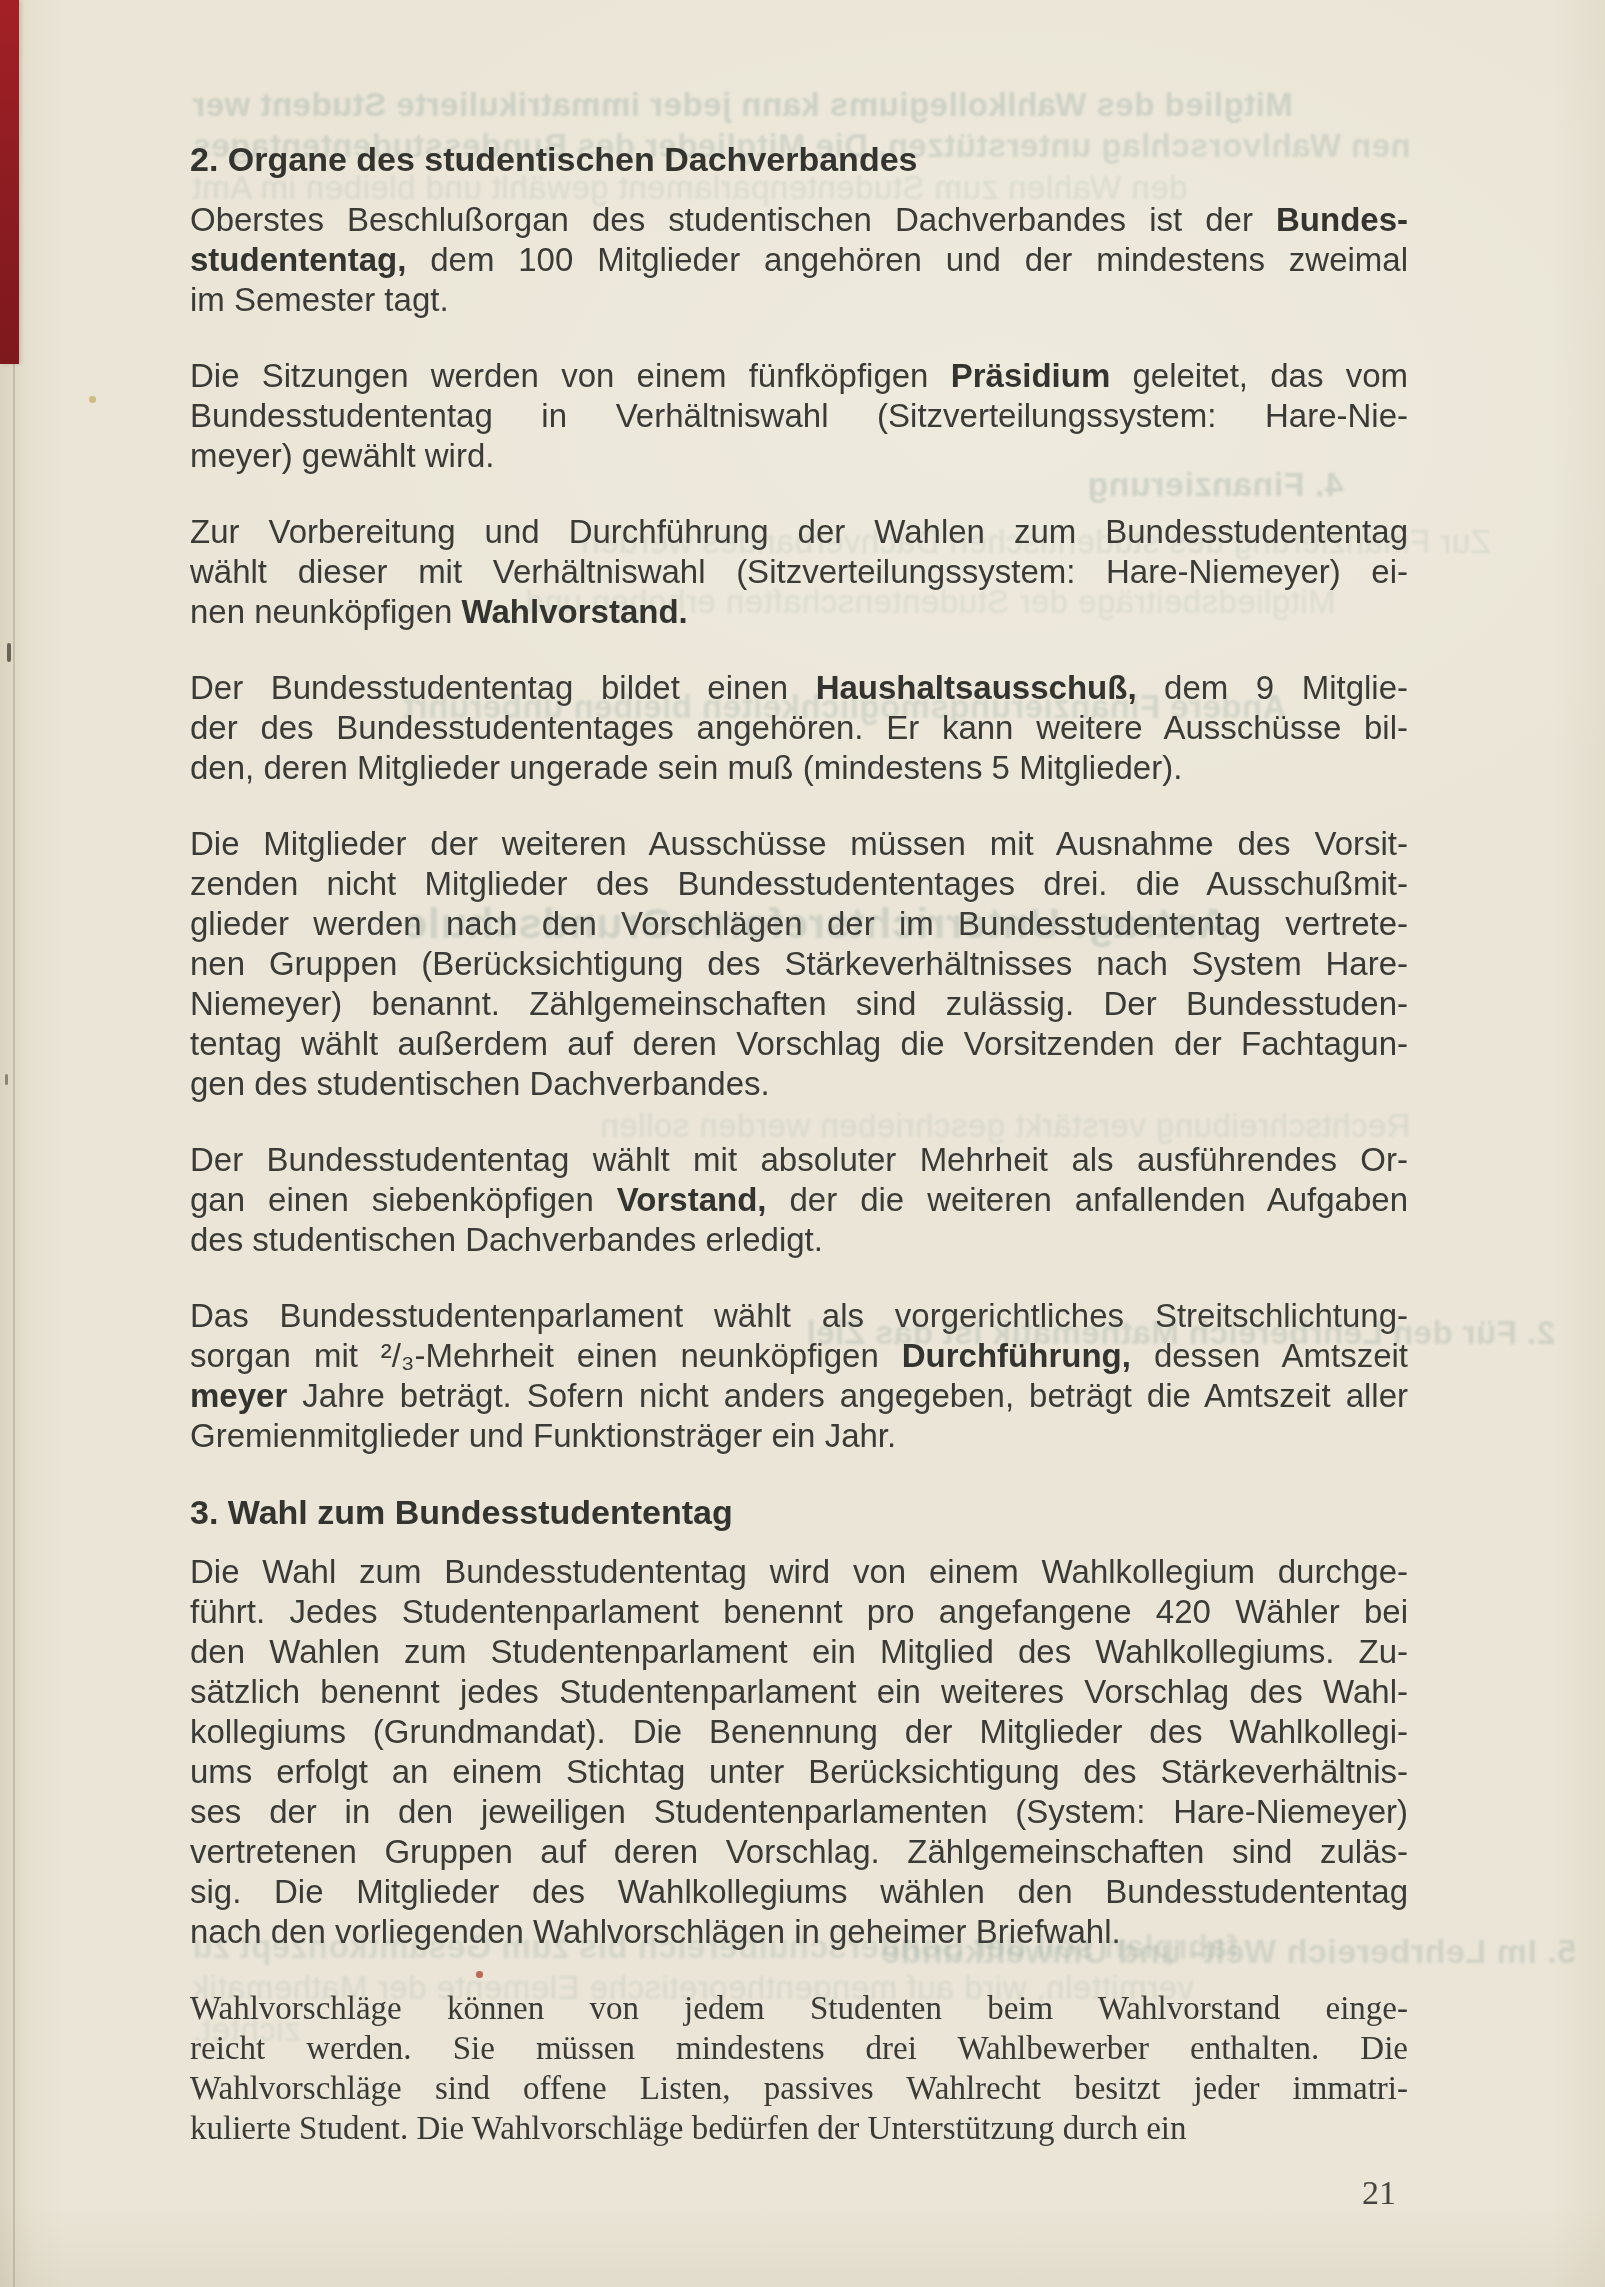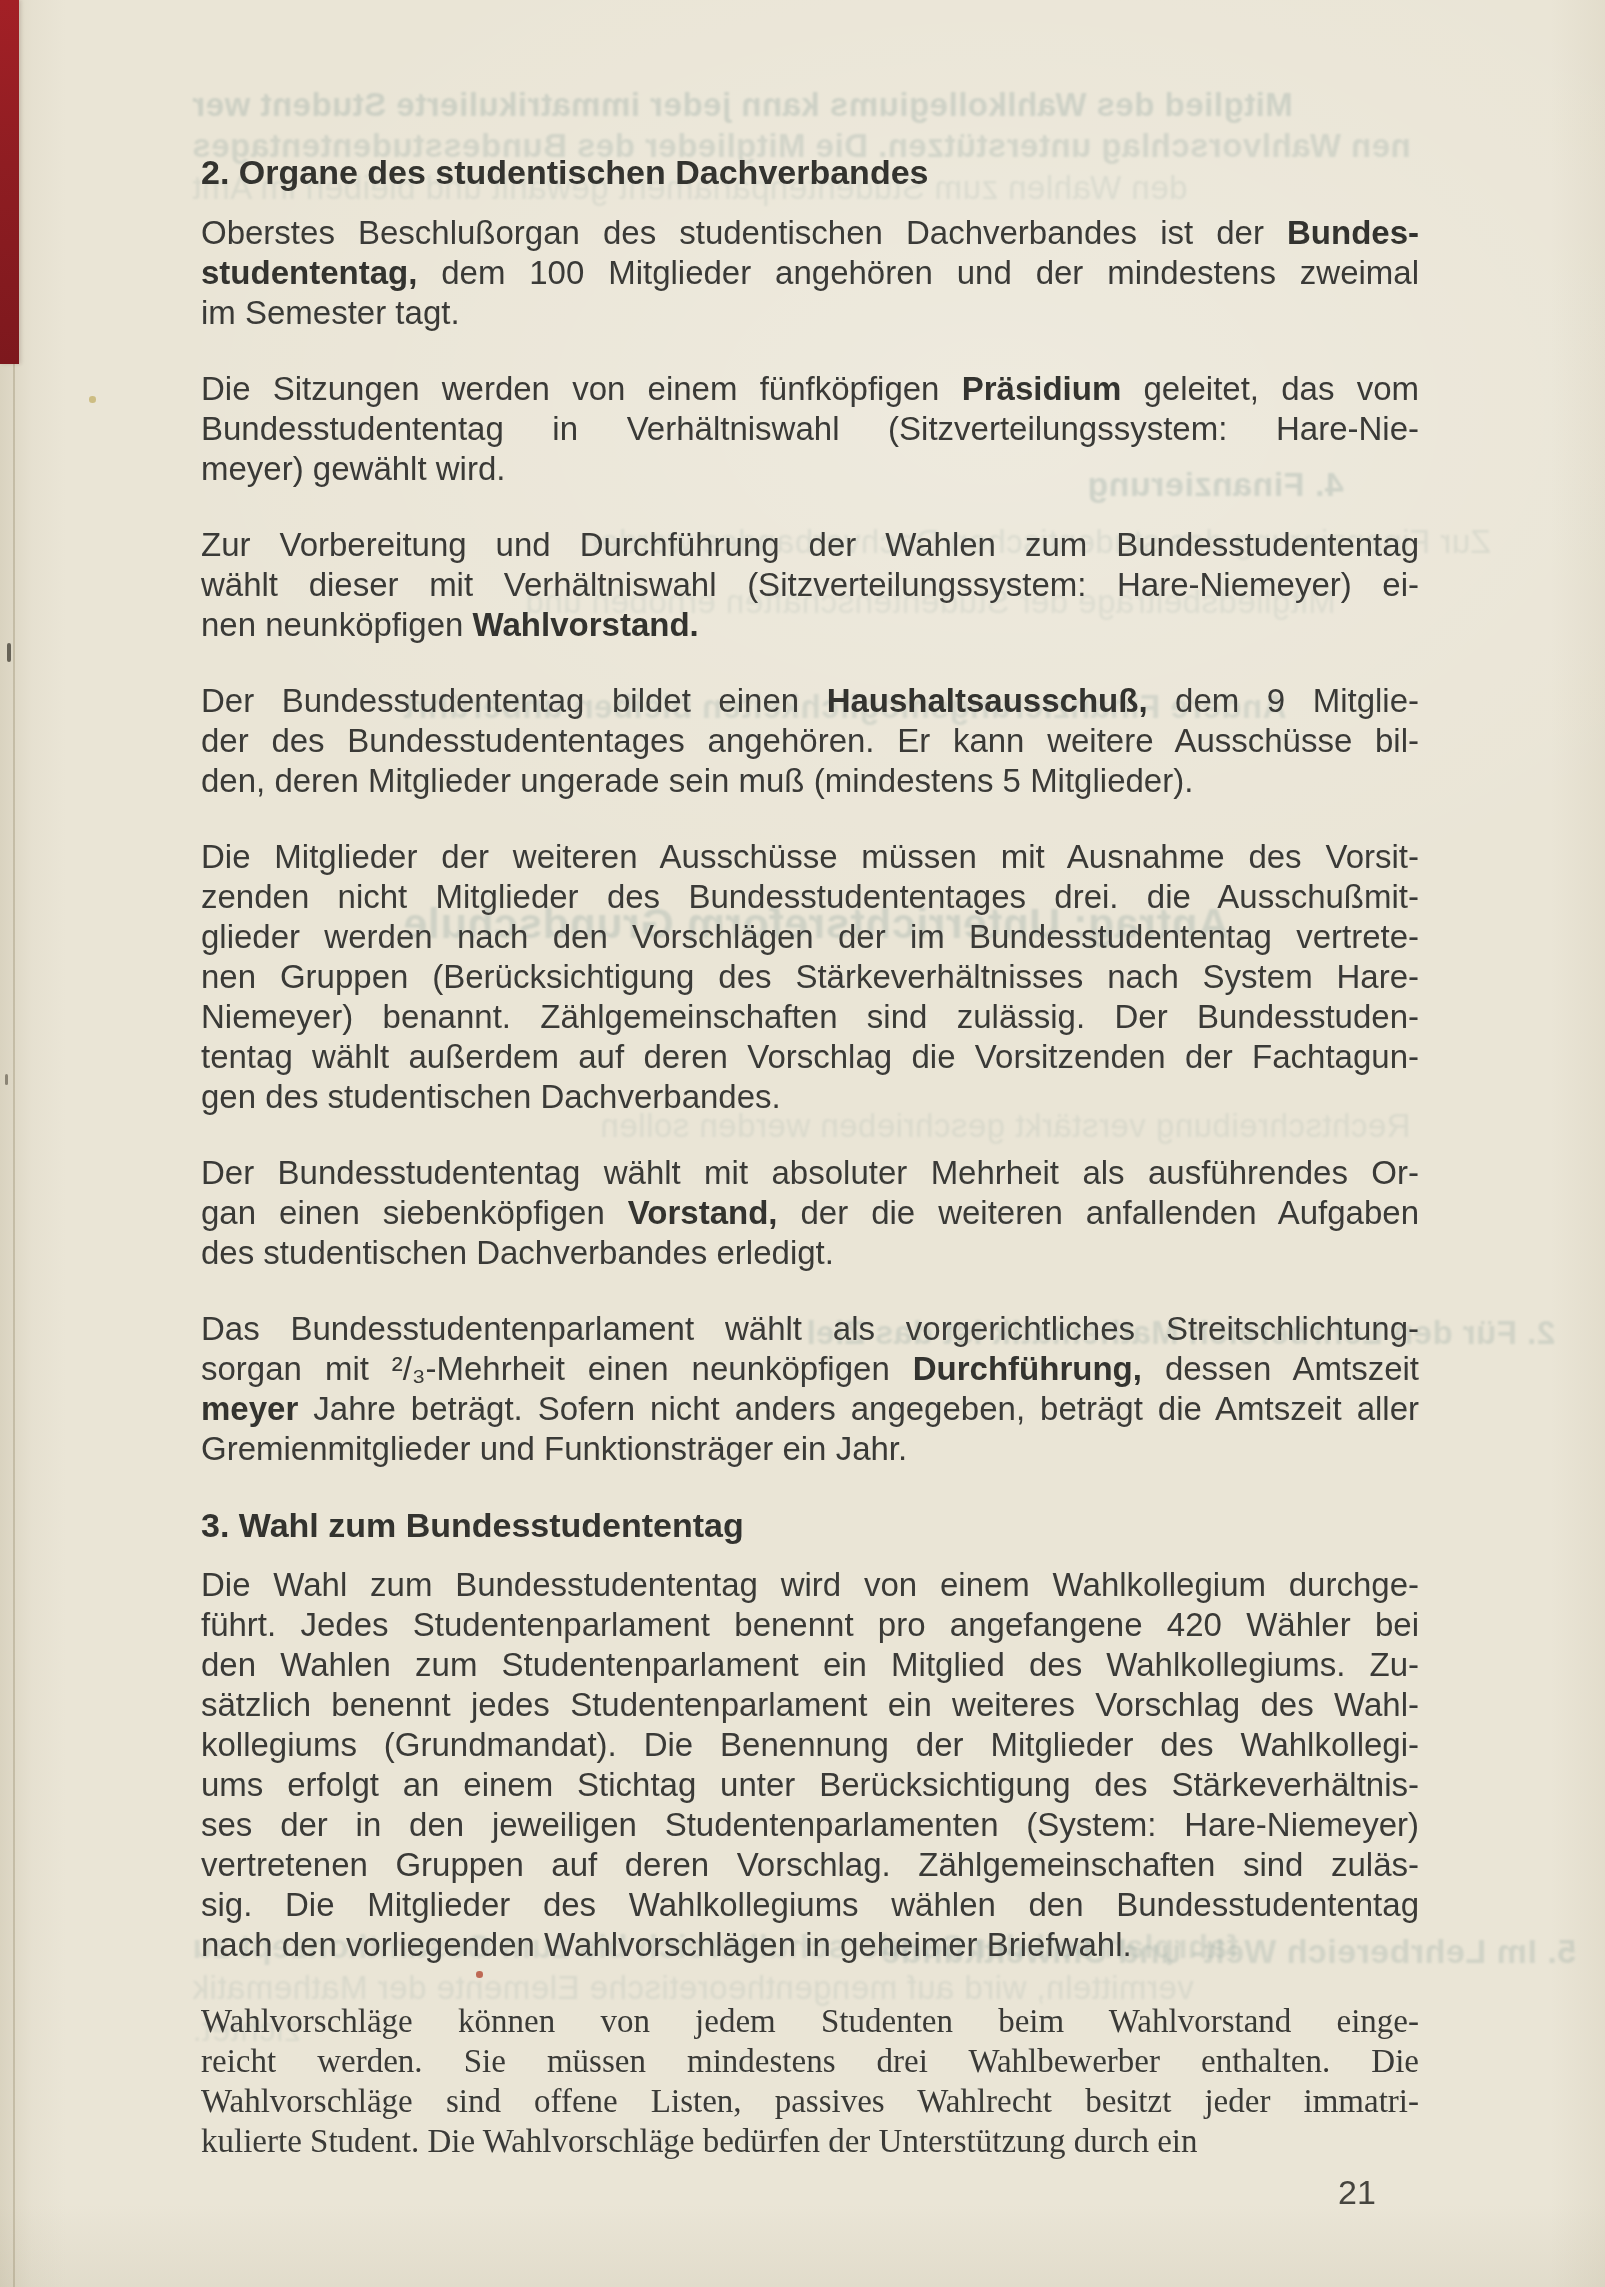--- a/index.html
+++ b/index.html
@@ -29,37 +29,37 @@
   .ghost-layer{position:absolute;inset:0;z-index:1;}
   .ghost{
     position:absolute;
     transform:scaleX(-1);
     color:#8aa09b;
     filter:blur(1.2px);
     white-space:nowrap;
     letter-spacing:0.5px;
   }
   .text-column{
-    position:absolute;left:190px;top:152px;width:1218px;z-index:2;
+    position:absolute;left:190px;top:139px;width:1218px;z-index:2;
     color:#3a3a37;
-    font-size:33px;line-height:40px;margin-left:11px;
+    font-size:33px;line-height:40px;
   }
   .heading{
     font-weight:bold;font-size:34px;line-height:40px;
     margin:0 0 20.6px 0;color:#33332f;
   }
   .heading.spaced{margin-top:28px;}
   .para{margin:0 0 36px 0;}
   .para:last-child{margin-bottom:0;font-family:Liberation Serif, serif;}
   .line{text-align:justify;text-align-last:justify;}
   .line.last{text-align:justify;text-align-last:auto;}
   .line b{font-weight:bold;color:#33332f;}
   .page-number{
     position:absolute;left:1338px;top:2174px;width:58px;z-index:2;
-    font-size:34px;line-height:37px;color:#46453f;text-align:left;
+    font-size:34px;line-height:37px;color:#46453f;text-align:right;font-family:Liberation Serif, serif;
   }
   .speck{position:absolute;border-radius:50%;z-index:2;}
   .speck.s1{left:89px;top:396px;width:6.6px;height:6.6px;background:#cdbd83;}
   .speck.s2{left:476px;top:1971px;width:6.6px;height:6.6px;background:#b34a33;opacity:0.8;}
   .speck.s3{left:6.6px;top:643px;width:4.7px;height:19px;border-radius:2.8px;background:#4a463c;opacity:0.8;}
   .speck.s4{left:4.7px;top:1074px;width:3.7px;height:11.2px;border-radius:1.9px;background:#6a6354;opacity:0.7;}
 </style>
 </head>
 <body>
 

